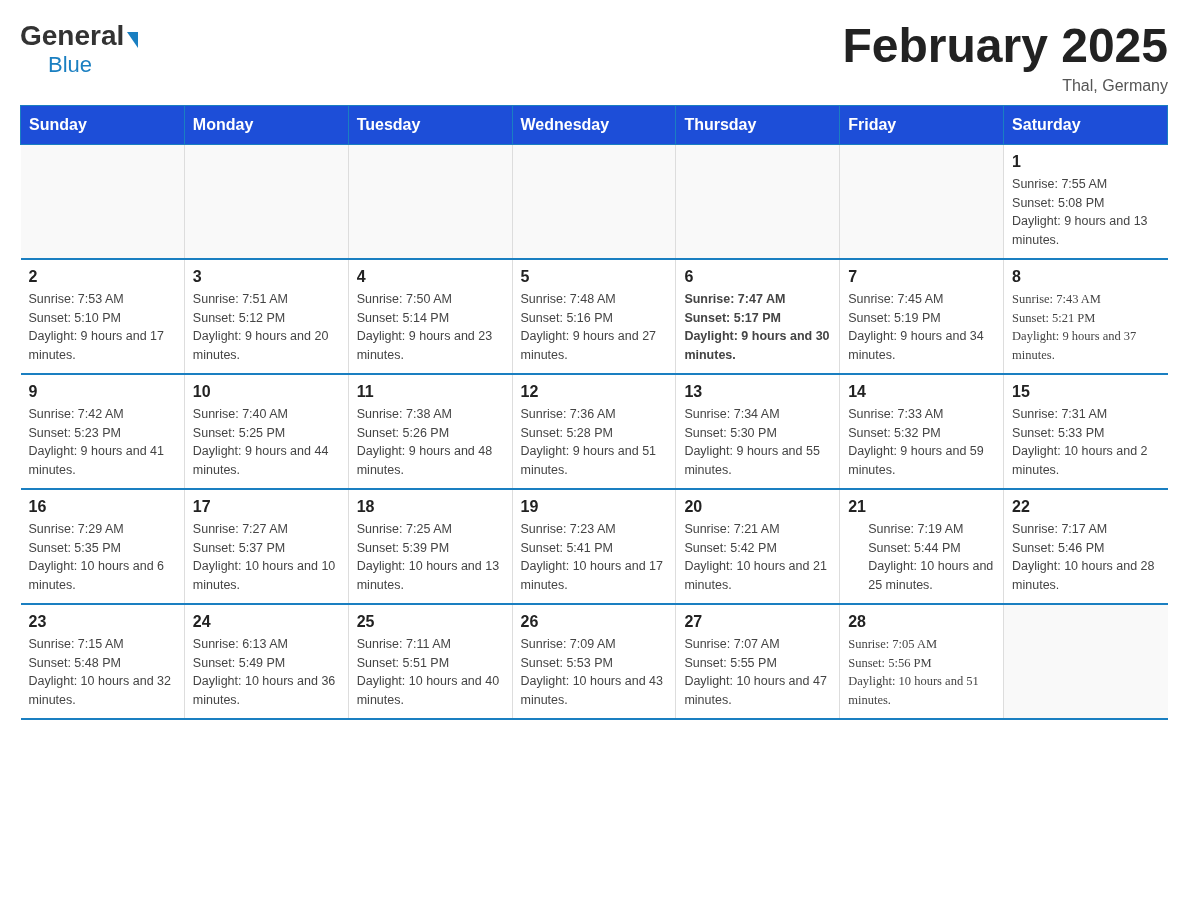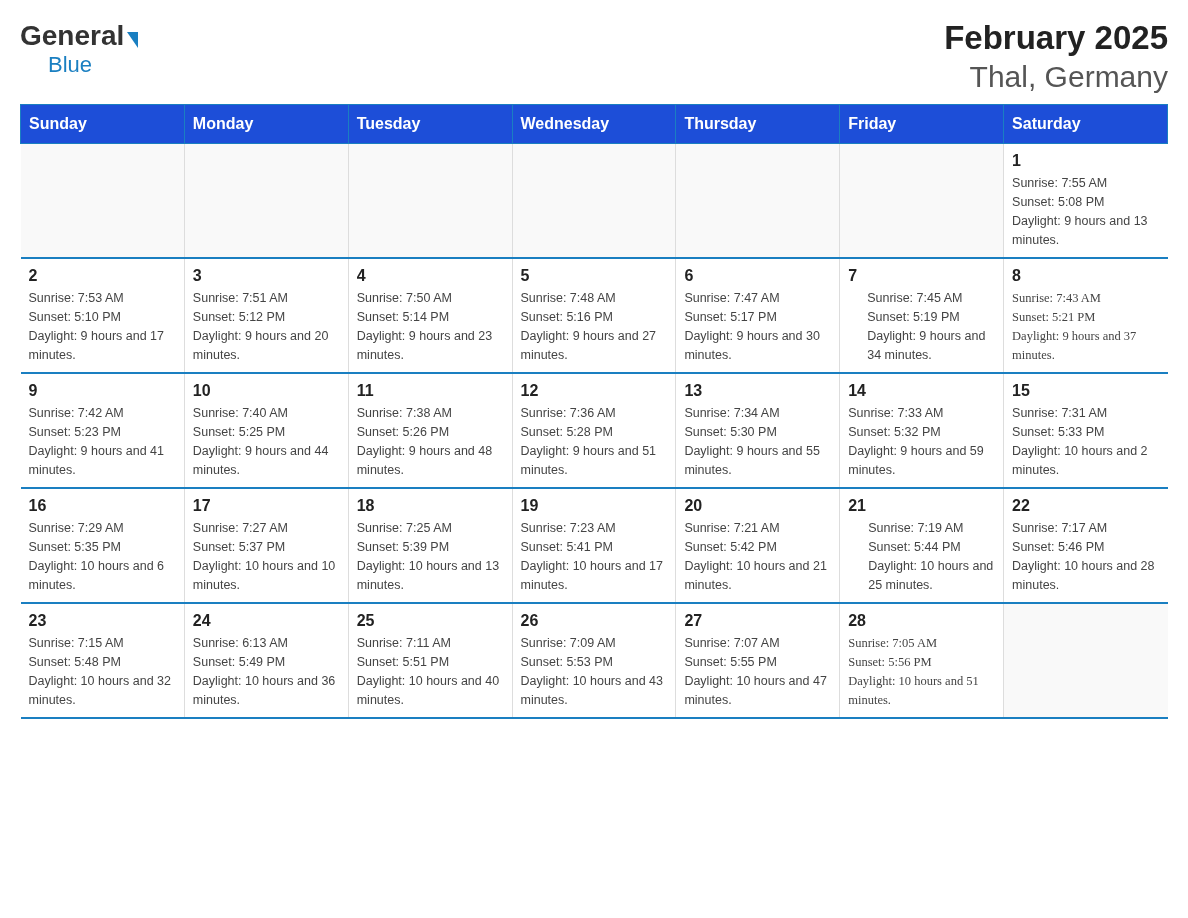--- a/index.html
+++ b/index.html
@@ -19,27 +19,27 @@
     }
     .logo {
       display: flex;
       flex-direction: column;
       align-items: flex-start;
     }
     .title-block {
       text-align: right;
     }
     .title-block h1 {
-      font-size: 33px;
+      font-size: 48px;
       font-weight: bold;
       color: #222;
       line-height: 1.1;
     }
     .title-block .location {
-      font-size: 30px;
+      font-size: 16px;
       color: #555;
       margin-top: 4px;
     }
     .calendar {
       width: 100%;
       border-collapse: collapse;
       margin-top: 10px;
     }
     .calendar thead tr th {
       background-color: #1d4ed8;
@@ -162,27 +162,27 @@
 Daylight: 9 hours and 23 minutes.</div>
         </td>
         <td>
           <span class="day-number">5</span>
           <div class="day-info" style="white-space: pre-line;">Sunrise: 7:48 AM
 Sunset: 5:16 PM
 Daylight: 9 hours and 27 minutes.</div>
         </td>
         <td>
           <span class="day-number">6</span>
-          <div class="day-info" style="white-space: pre-line;">Sunrise: 7:47 AM
+          <div class="day-info" style="white-space: pre-line; font-weight: bold;">Sunrise: 7:47 AM
 Sunset: 5:17 PM
 Daylight: 9 hours and 30 minutes.</div>
         </td>
         <td>
           <span class="day-number">7</span>
-          <div class="day-info" style="white-space: pre-line; margin-left: 19px;">Sunrise: 7:45 AM
+          <div class="day-info" style="white-space: pre-line;">Sunrise: 7:45 AM
 Sunset: 5:19 PM
 Daylight: 9 hours and 34 minutes.</div>
         </td>
         <td>
           <span class="day-number">8</span>
           <div class="day-info" style="white-space: pre-line; font-family: Liberation Serif, serif;">Sunrise: 7:43 AM
 Sunset: 5:21 PM
 Daylight: 9 hours and 37 minutes.</div>
         </td>
       </tr>

